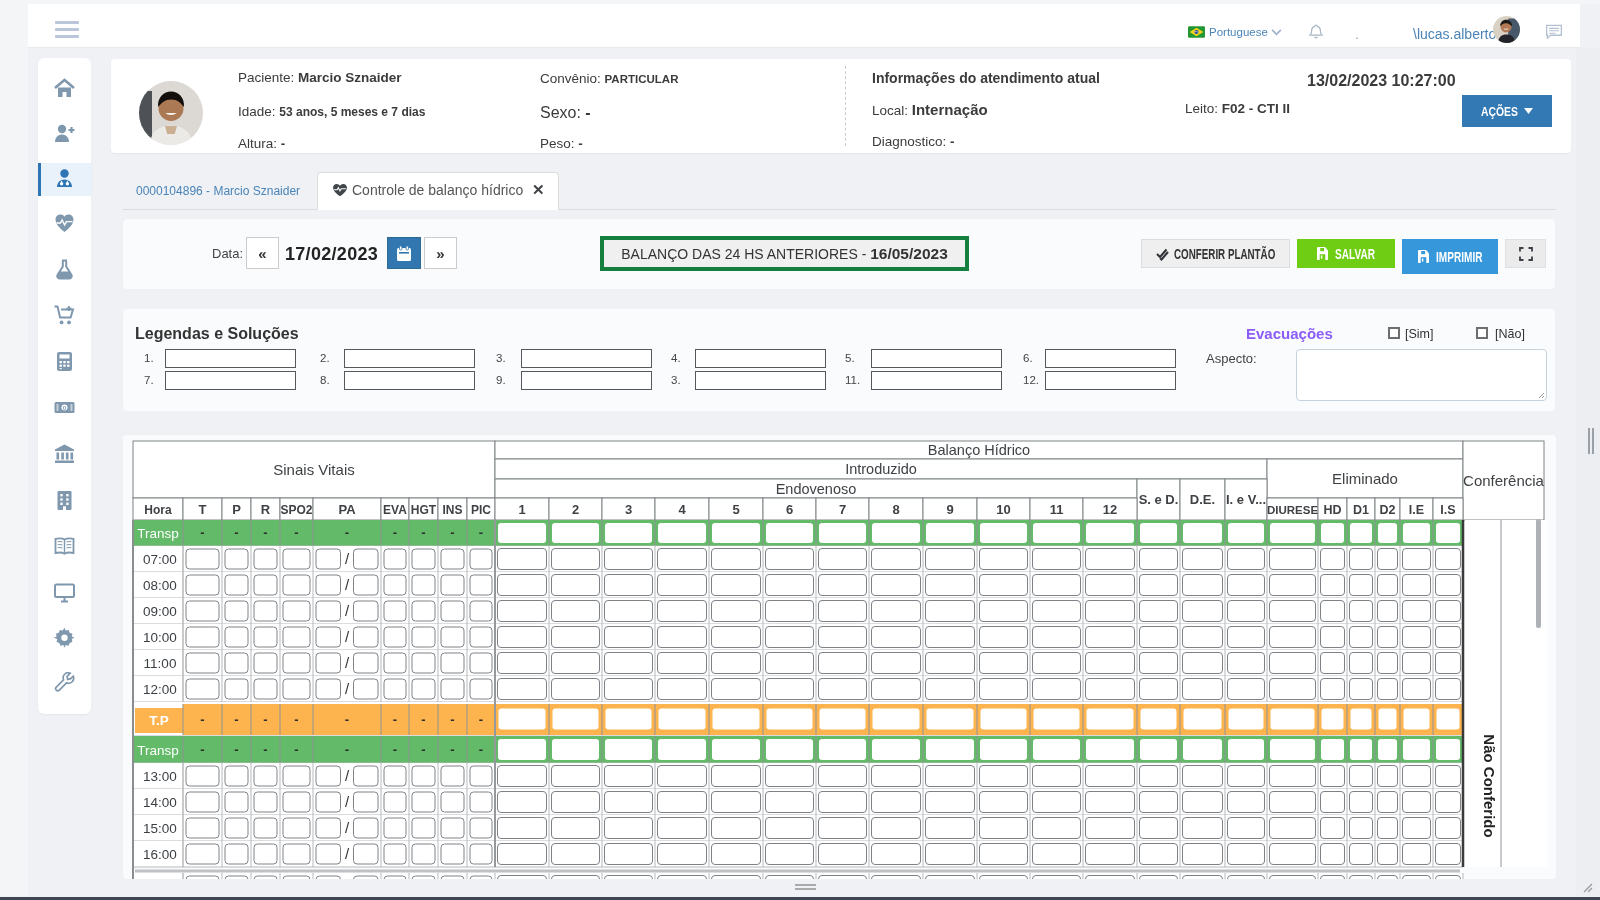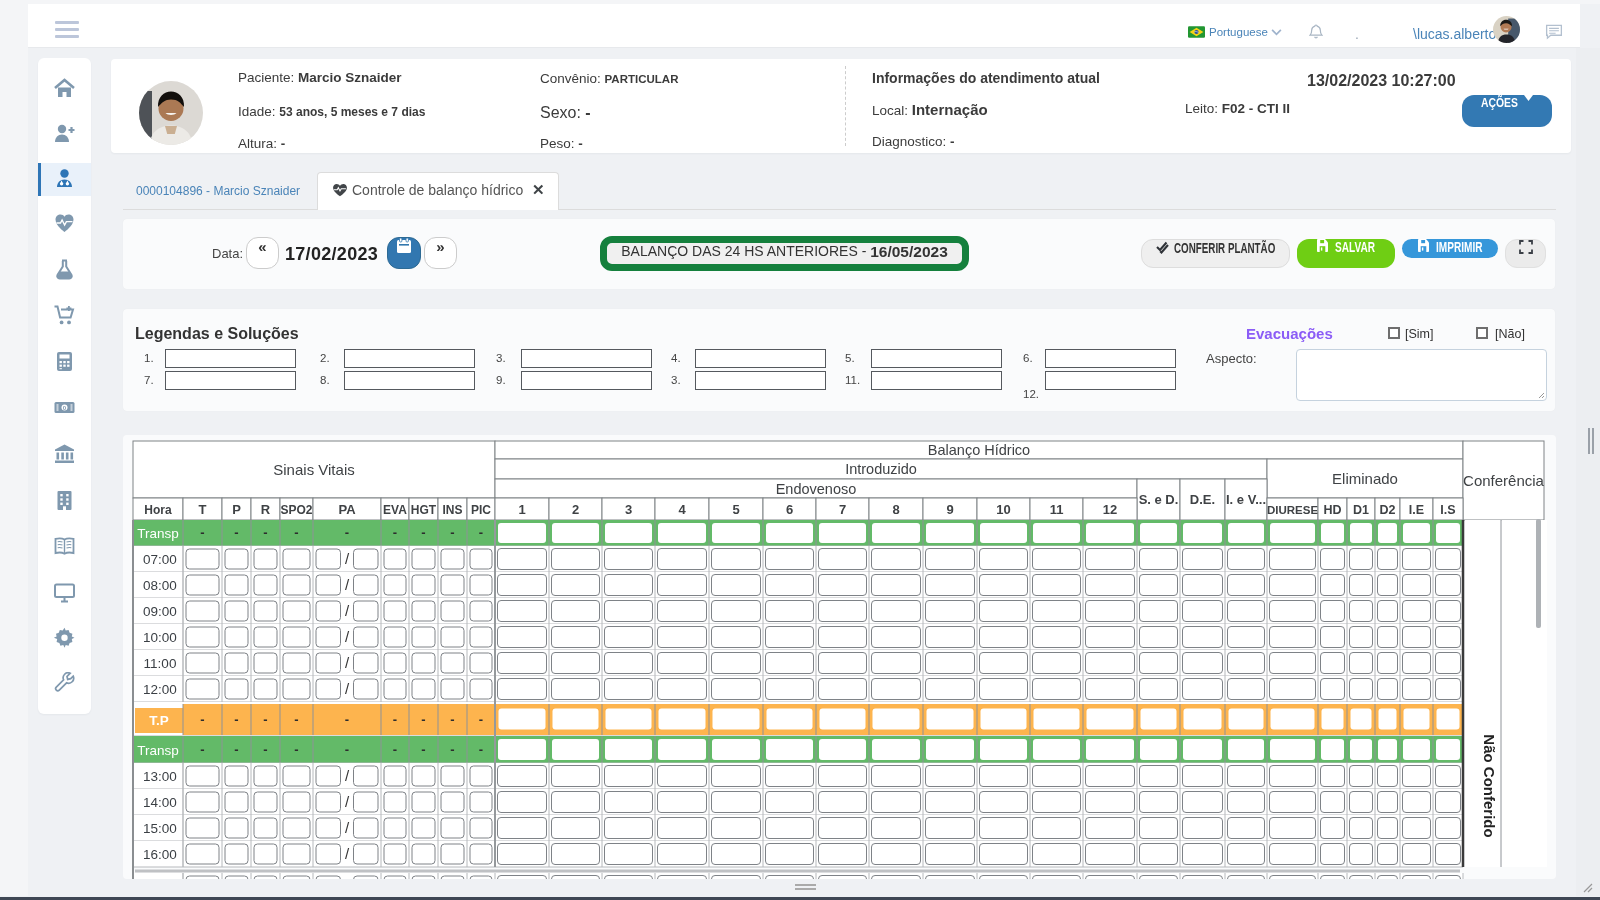--- a/index.html
+++ b/index.html
@@ -1,19 +1,19 @@
 <!DOCTYPE html>
 <html><head><meta charset="utf-8"><style>
 *{margin:0;padding:0;box-sizing:border-box}
 html,body{width:1600px;height:900px;overflow:hidden;background:#eff1f4;font-family:"Liberation Sans",sans-serif;color:#333}
 .a{position:absolute}
 .card{position:absolute;background:#fff;border-radius:4px}
 .gcard{position:absolute;background:#fafbfc;border-radius:4px;box-shadow:0 0 1px rgba(0,0,0,.06)}
 .b{font-weight:bold}
-.btn{position:absolute;border-radius:12px;display:flex;justify-content:center;font-size:13px;white-space:nowrap}
+.btn{position:absolute;border-radius:0;display:flex;align-items:center;justify-content:center;font-size:13px;white-space:nowrap}
 .blue{color:#4a84b8}
 svg{display:block}
 .btn svg{flex-shrink:0}
 </style></head><body>
 <div class="a" style="left:0;top:0;width:28px;height:896px;background:#f4f5f7"></div>
 <div class="a" style="left:28px;top:0;width:1572px;height:4px;background:#f4f5f7"></div>
 <div class="a" style="left:1576px;top:48px;width:24px;height:848px;background:#eceef1"></div>
 <div class="a" style="left:28px;top:4px;width:1552px;height:44px;background:#fff;border-bottom:1px solid #e7e9ec"></div>
 <div class="a" style="left:55px;top:21px;width:24px;height:3px;background:#bcc6da;border-radius:1px"></div>
 <div class="a" style="left:55px;top:28px;width:24px;height:3px;background:#bcc6da;border-radius:1px"></div>
@@ -194,38 +194,38 @@
 <div class="a b" style="left:285px;top:244px;font-size:18px;color:#222;letter-spacing:.3px">17/02/2023</div>
 <div class="btn" style="left:387px;top:237px;width:34px;height:32px;background:#3277b0;border:1px solid #2d6a94">
     <svg width="14" height="15" viewBox="0 0 14 15">
       <rect y="2" width="14" height="13" rx="1.5" fill="#fff"></rect>
       <rect x="2.5" y="0" width="2.4" height="4" rx="1" fill="#fff" stroke="#3277ad" stroke-width=".8"></rect>
       <rect x="9" y="0" width="2.4" height="4" rx="1" fill="#fff" stroke="#3277ad" stroke-width=".8"></rect>
       <rect x="2" y="6" width="10" height="1.6" fill="#3277ad"></rect>
     </svg>
   </div>
 <div class="btn" style="left:424px;top:237px;width:33px;height:32px;background:#fff;border:1px solid #ccc;color:#333;font-weight:bold;font-size:15px">»</div>
-<div class="btn" style="left:600px;top:236px;width:369px;height:35px;background:#f0f0f0;border:7px solid #15803d;font-size:14px;color:#333">BALANÇO DAS 24 HS ANTERIORES -&nbsp;<span class="b" style="font-size:15.5px">16/05/2023</span></div>
+<div class="btn" style="left:600px;top:236px;width:369px;height:35px;background:#f0f0f0;border:4px solid #15803d;font-size:14px;color:#333">BALANÇO DAS 24 HS ANTERIORES -&nbsp;<span class="b" style="font-size:15.5px">16/05/2023</span></div>
 <div class="btn" style="left:1141px;top:239px;width:149px;height:29px;background:#efefef;border:1px solid #ddd;color:#333;font-size:14px;font-weight:bold">
     <svg style="margin-right:5px" width="13" height="14" viewBox="0 0 13 14">
       <path d="M1 7 4 10 10.5 2.5" stroke="#2f3338" stroke-width="2.1" fill="none"></path>
       <path d="M4.2 11.2 5.5 12.5 12 5" stroke="#2f3338" stroke-width="2.1" fill="none"></path>
     </svg>
     <span style="display:inline-block;transform:scaleX(.7);transform-origin:left center;margin-right:-44px">CONFERIR PLANTÃO</span>
   </div>
 <div class="btn" style="left:1297px;top:239px;width:98px;height:29px;background:#6fce14;color:#fff;font-size:14px;font-weight:bold">
     <svg style="margin-right:7px" width="11" height="13" viewBox="0 0 13 13" preserveAspectRatio="none">
       <path d="M1 0h8.5L13 3.5V12a1 1 0 0 1-1 1H1a1 1 0 0 1-1-1V1a1 1 0 0 1 1-1z" fill="#fff"></path>
       <rect x="3.8" y="1" width="4.6" height="3.2" fill="#6fce14"></rect>
       <rect x="3.2" y="7.2" width="6.6" height="5.8" fill="#6fce14"></rect>
       <rect x="4.6" y="8.4" width="1.7" height="3.2" fill="#fff"></rect>
     </svg>
     <span style="display:inline-block;transform:scaleX(.72);transform-origin:left center;margin-right:-16px">SALVAR</span>
   </div>
-<div class="btn" style="left:1402px;top:239px;width:96px;height:19px;background:#3697da;color:#fff;font-size:14px;font-weight:bold">
+<div class="btn" style="left:1402px;top:239px;width:96px;height:35px;background:#3697da;color:#fff;font-size:14px;font-weight:bold">
     <svg style="margin-right:7px" width="11" height="13" viewBox="0 0 13 13" preserveAspectRatio="none">
       <path d="M1 0h8.5L13 3.5V12a1 1 0 0 1-1 1H1a1 1 0 0 1-1-1V1a1 1 0 0 1 1-1z" fill="#fff"></path>
       <rect x="3.8" y="1" width="4.6" height="3.2" fill="#3697da"></rect>
       <rect x="3.2" y="7.2" width="6.6" height="5.8" fill="#3697da"></rect>
       <rect x="4.6" y="8.4" width="1.7" height="3.2" fill="#fff"></rect>
     </svg>
     <span style="display:inline-block;transform:scaleX(.72);transform-origin:left center;margin-right:-18px">IMPRIMIR</span>
   </div>
 <div class="btn" style="left:1505px;top:239px;width:41px;height:29px;background:#ebebeb;border:1px solid #e0e0e0">
     <svg width="14" height="14" viewBox="0 0 14 14">
@@ -249,21 +249,21 @@
 <div class="a" style="left:144px;top:374px;font-size:11.5px;color:#444">7.</div>
 <div class="a" style="left:165px;top:371px;width:131px;height:19px;background:#fff;border:1px solid #55595e"></div>
 <div class="a" style="left:320px;top:374px;font-size:11.5px;color:#444">8.</div>
 <div class="a" style="left:344px;top:371px;width:131px;height:19px;background:#fff;border:1px solid #55595e"></div>
 <div class="a" style="left:496px;top:374px;font-size:11.5px;color:#444">9.</div>
 <div class="a" style="left:521px;top:371px;width:131px;height:19px;background:#fff;border:1px solid #55595e"></div>
 <div class="a" style="left:671px;top:374px;font-size:11.5px;color:#444">3.</div>
 <div class="a" style="left:695px;top:371px;width:131px;height:19px;background:#fff;border:1px solid #55595e"></div>
 <div class="a" style="left:845px;top:374px;font-size:11.5px;color:#444">11.</div>
 <div class="a" style="left:871px;top:371px;width:131px;height:19px;background:#fff;border:1px solid #55595e"></div>
-<div class="a" style="left:1023px;top:388px;font-size:11.5px;color:#444">12.</div>
+<div class="a" style="left:1023px;top:374px;font-size:11.5px;color:#444">12.</div>
 <div class="a" style="left:1045px;top:371px;width:131px;height:19px;background:#fff;border:1px solid #55595e"></div>
 <div class="a b" style="left:1246px;top:325px;font-size:15px;color:#8b5cf6">Evacuações</div>
 <div class="a" style="left:1388px;top:327px;width:12px;height:12px;background:#fff;border:2px solid #6e6e6e"></div>
 <div class="a" style="left:1405px;top:327px;font-size:12.5px;color:#333">[Sim]</div>
 <div class="a" style="left:1476px;top:327px;width:12px;height:12px;background:#fff;border:2px solid #6e6e6e"></div>
 <div class="a" style="left:1495px;top:327px;font-size:12.5px;color:#333">[Não]</div>
 <div class="a" style="left:1206px;top:351px;font-size:13px;color:#444">Aspecto:</div>
 <div class="a" style="left:1296px;top:349px;width:251px;height:52px;background:#fff;border:1px solid #c5d2de;border-radius:4px"></div>
 <svg class="a" style="left:1538px;top:392px" width="7" height="7" viewBox="0 0 7 7">
     <path d="M6 1 1 6M6 4 4 6" stroke="#999" stroke-width="1"></path>

